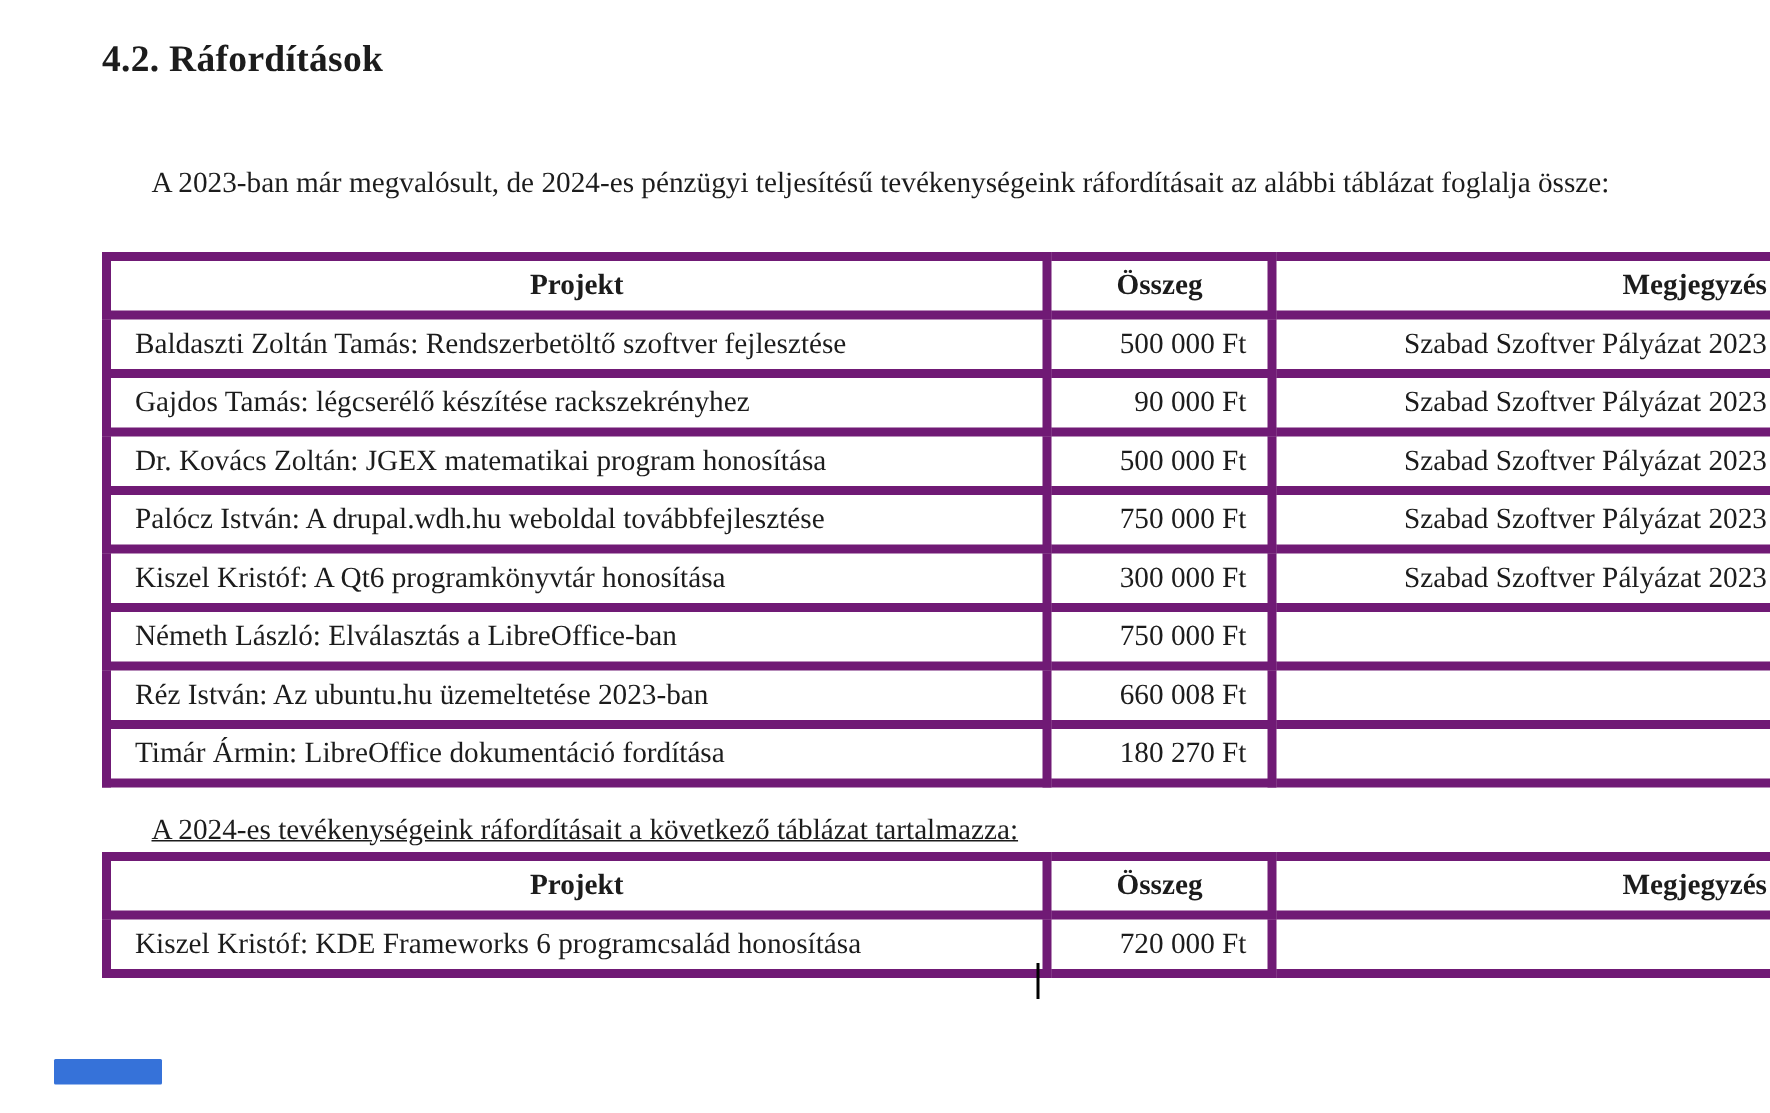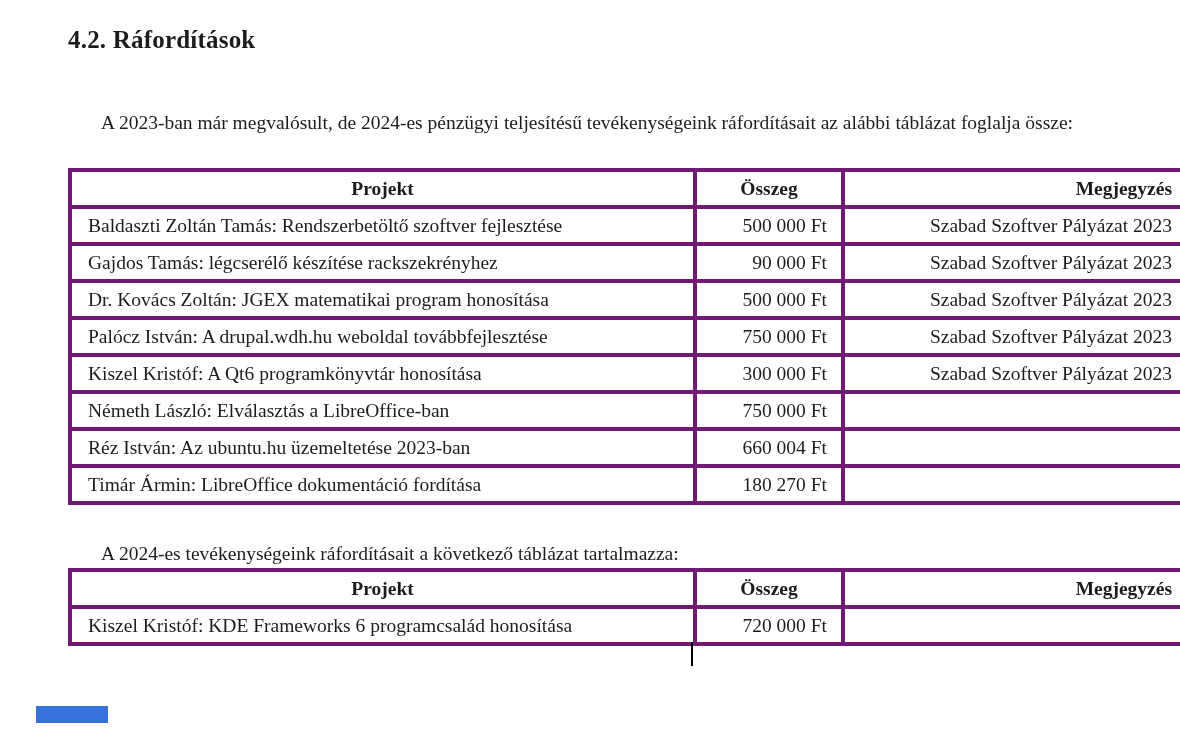--- a/index.html
+++ b/index.html
@@ -27,33 +27,33 @@
   }
   .para {
     position: absolute;
     left: 68px;
     width: 1042px;
     font-size: 19.5px;
     line-height: 37px;
     text-indent: 33px;
   }
   .para-1 { top: 84px; }
-  .para-2 { top: 515px; }
+  .para-2 { top: 515px; text-decoration: underline; }
   .doc-table {
     position: absolute;
     left: 68px;
     width: 1042px;
     border-collapse: collapse;
     table-layout: fixed;
     font-size: 19.5px;
   }
   .table-1 { top: 168px; }
   .table-2 { top: 568px; }
   .doc-table th, .doc-table td {
-    border: 4px solid #701a75;
+    border: 6px solid #701a75;
     height: 33px;
     padding: 0 10px;
     overflow: hidden;
     white-space: nowrap;
   }
   .doc-table th {
     font-weight: bold;
     text-align: center;
     font-size: 19.5px;
   }
@@ -123,21 +123,21 @@
           <td>300 000 Ft</td>
           <td>Szabad Szoftver Pályázat 2023</td>
         </tr>
         <tr>
           <td>Németh László: Elválasztás a LibreOffice-ban</td>
           <td>750 000 Ft</td>
           <td></td>
         </tr>
         <tr>
           <td>Réz István: Az ubuntu.hu üzemeltetése 2023-ban</td>
-          <td>660 004 Ft</td>
+          <td>660 008 Ft</td>
           <td></td>
         </tr>
         <tr>
           <td>Timár Ármin: LibreOffice dokumentáció fordítása</td>
           <td>180 270 Ft</td>
           <td></td>
         </tr>
       </tbody>
   </table>
 

